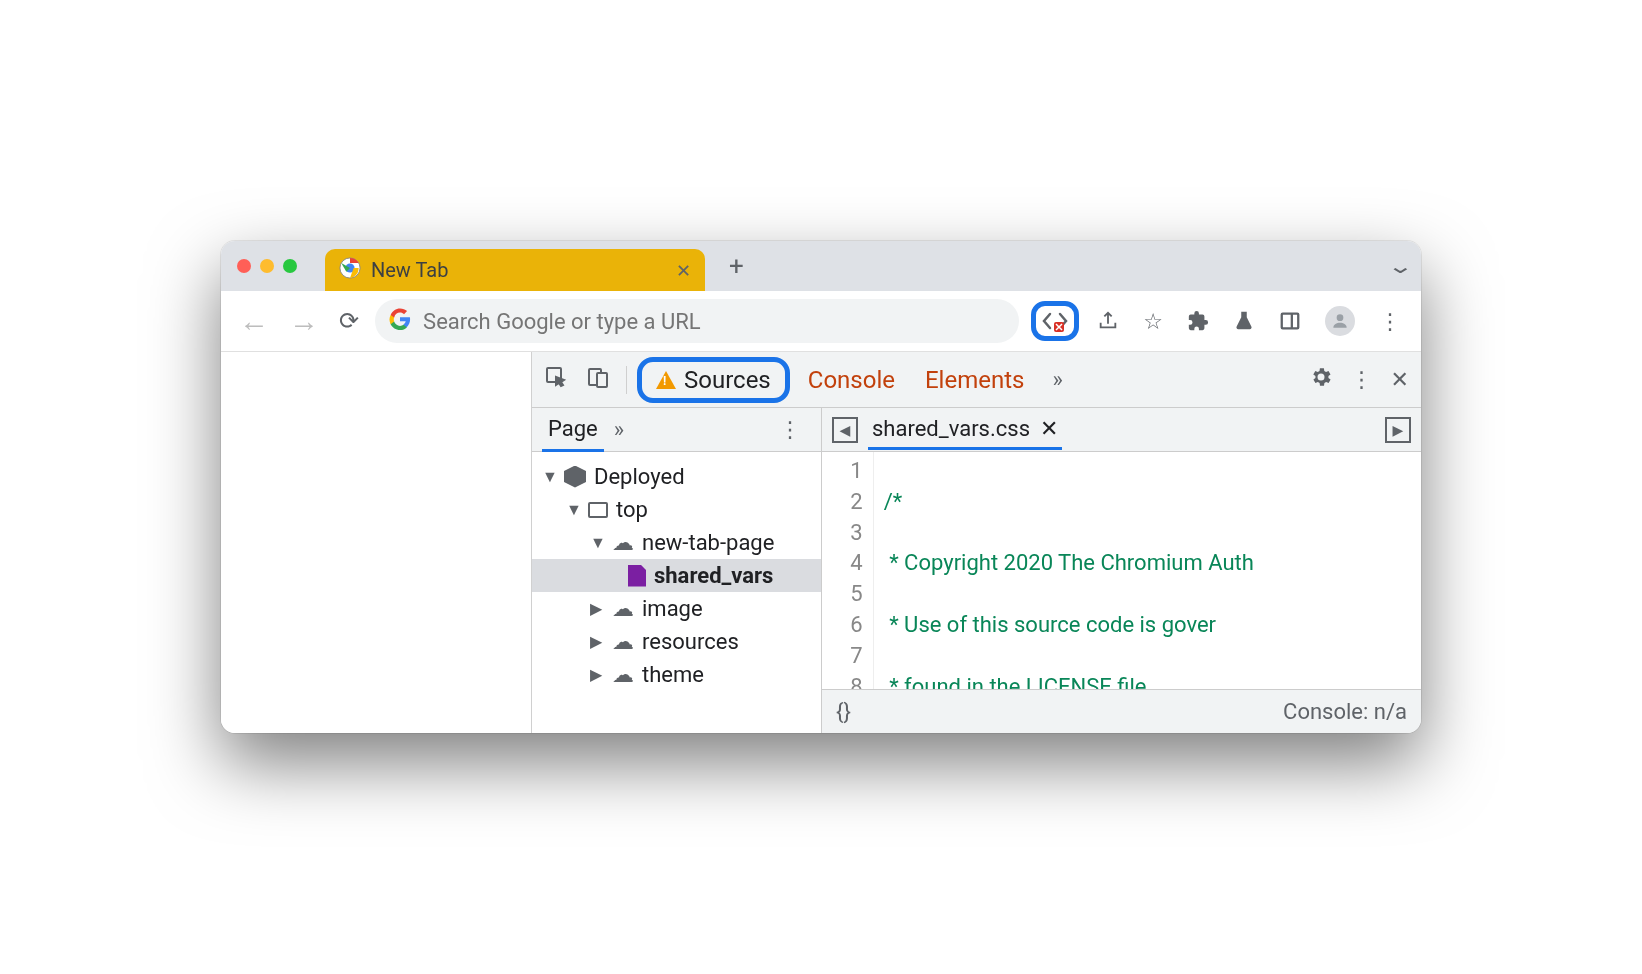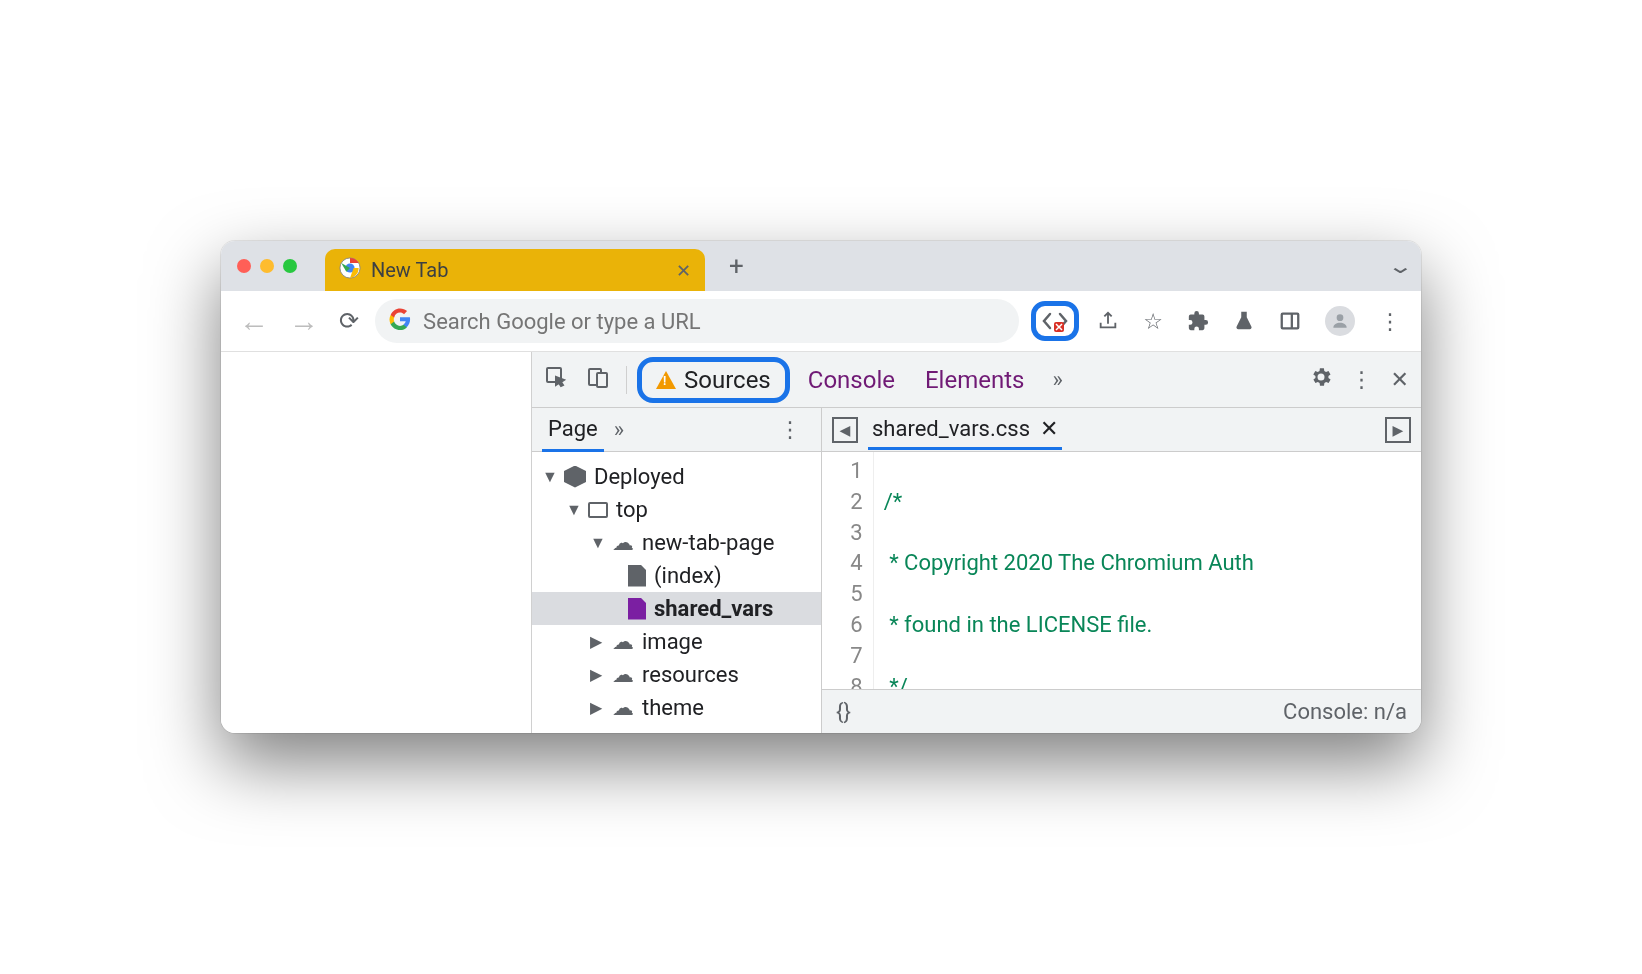--- a/index.html
+++ b/index.html
@@ -36,21 +36,21 @@
 .avatar { width: 30px; height: 30px; border-radius: 50%; background: #dadce0; display: flex; align-items: center; justify-content: center; }
 
 
 .devtools-row { display: flex; }
 .page-blank { width: 310px; background: #fff; }
 .devtools { flex: 1; border-left: 1px solid #d0d0d0; }
 
 .dt-tabs { display: flex; align-items: center; background: #f1f3f4; border-bottom: 1px solid #ccc; height: 56px; padding: 0 6px; gap: 6px; }
 .dt-iconbtn { color: #5f6368; font-size: 22px; padding: 4px 6px; cursor: pointer; }
 .dt-sep { width: 1px; height: 28px; background: #cfcfcf; margin: 0 4px; }
-.dt-tab { font-size: 24px; color: #701a75; padding: 8px 12px; cursor: pointer; display: flex; align-items: center; gap: 8px; }
+.dt-tab { font-size: 24px; color: #c2410c; padding: 8px 12px; cursor: pointer; display: flex; align-items: center; gap: 8px; }
 .dt-tab.active { color: #202124; }
 .dt-tab-highlight { border: 5px solid #1a73e8; border-radius: 16px; padding: 4px 14px; display: flex; align-items: center; gap: 8px; text-align: center; }
 .warn-triangle { width: 0; height: 0; border-left: 10px solid transparent; border-right: 10px solid transparent; border-bottom: 18px solid #f29900; position: relative; }
 .warn-triangle::after { content: "!"; position: absolute; left: -3px; top: 3px; color: #fff; font-size: 12px; font-weight: bold; }
 
 .dt-body { display: flex; height: 325px; }
 .nav-panel { width: 290px; border-right: 1px solid #ccc; background: #fff; display: flex; flex-direction: column; }
 .nav-tabs { display: flex; align-items: center; border-bottom: 1px solid #ccc; background: #f1f3f4; height: 44px; padding: 0 10px; }
 .nav-tab { font-size: 22px; color: #202124; padding: 8px 6px; }
 .nav-tab.active { border-bottom: 3px solid #1a73e8; }
@@ -213,24 +213,20 @@
             <div class="tree-row" style="padding-left:34px">
                 <span class="arrow">▼</span>
                 <span class="frame-icon"></span>
                 <span>top</span>
               </div>
             <div class="tree-row" style="padding-left:58px">
                 <span class="arrow">▼</span>
                 <span class="cloud-icon">☁</span>
                 <span>new-tab-page</span>
               </div>
-            <div class="tree-row" style="padding-left:96px">
-                <span class="file-icon"></span>
-                <span>(index)</span>
-              </div>
             <div class="tree-row selected" style="padding-left:96px">
                 <span class="file-icon purple"></span>
                 <span>shared_vars</span>
               </div>
             <div class="tree-row" style="padding-left:58px">
                 <span class="arrow">▶</span>
                 <span class="cloud-icon">☁</span>
                 <span>image</span>
               </div>
             <div class="tree-row" style="padding-left:58px">
@@ -264,20 +260,21 @@
                 <div>5</div>
                 <div>6</div>
               <div>7</div>
                 <div>8</div>
                 <div>9</div>
               <div>10</div>
             </div>
             <div class="code">
 <div><span class="c-comment">/*</span></div>
 <div><span class="c-comment"> * Copyright 2020 The Chromium Auth</span></div>
+<div><span class="c-comment"> * Use of this source code is gover</span></div>
 <div><span class="c-comment"> * found in the LICENSE file.</span></div>
 <div><span class="c-comment"> */</span></div>
 
 
 
 
 
 
 
             </div>

